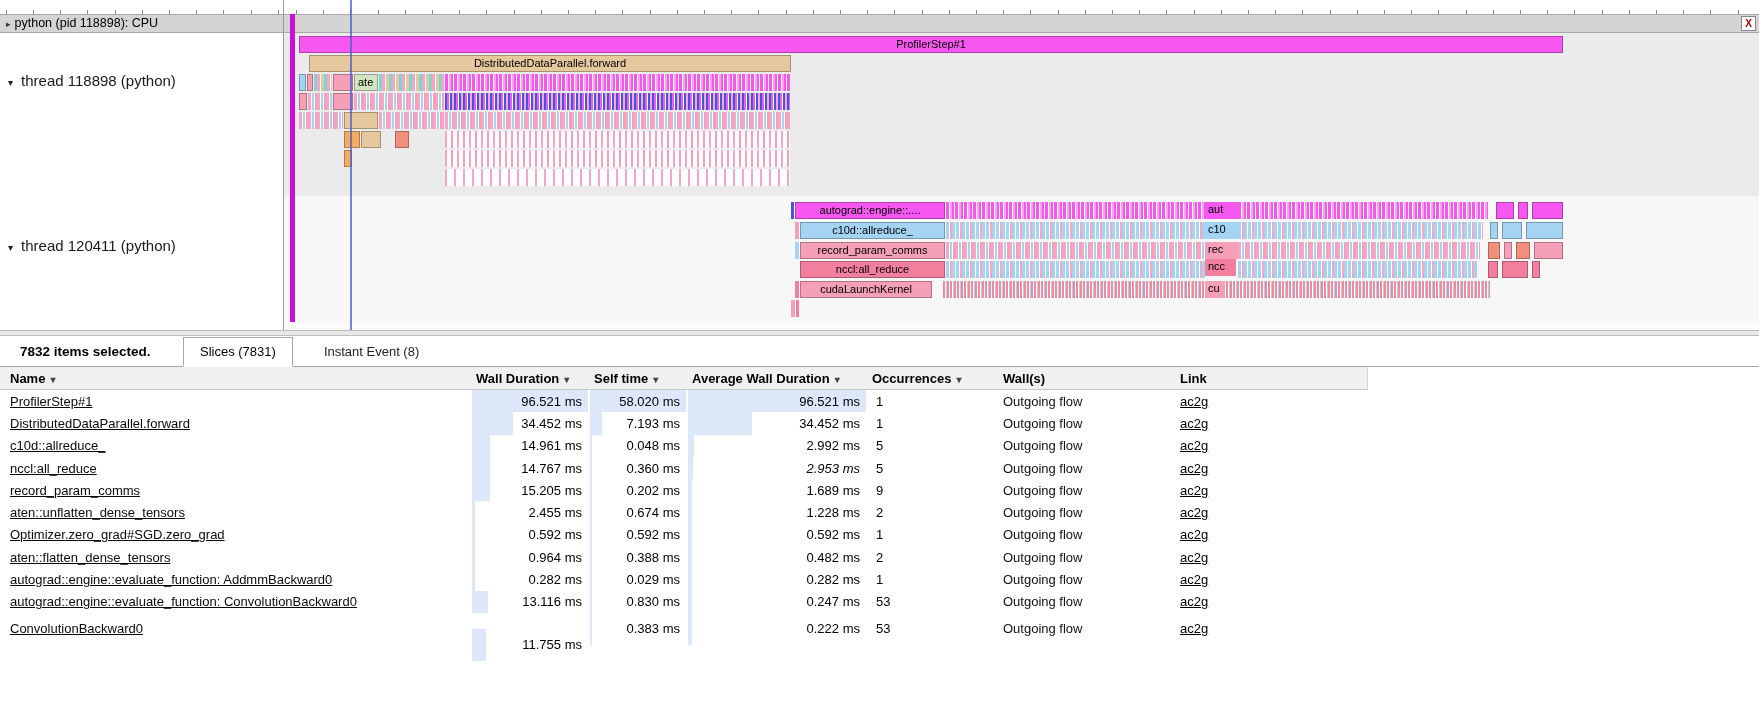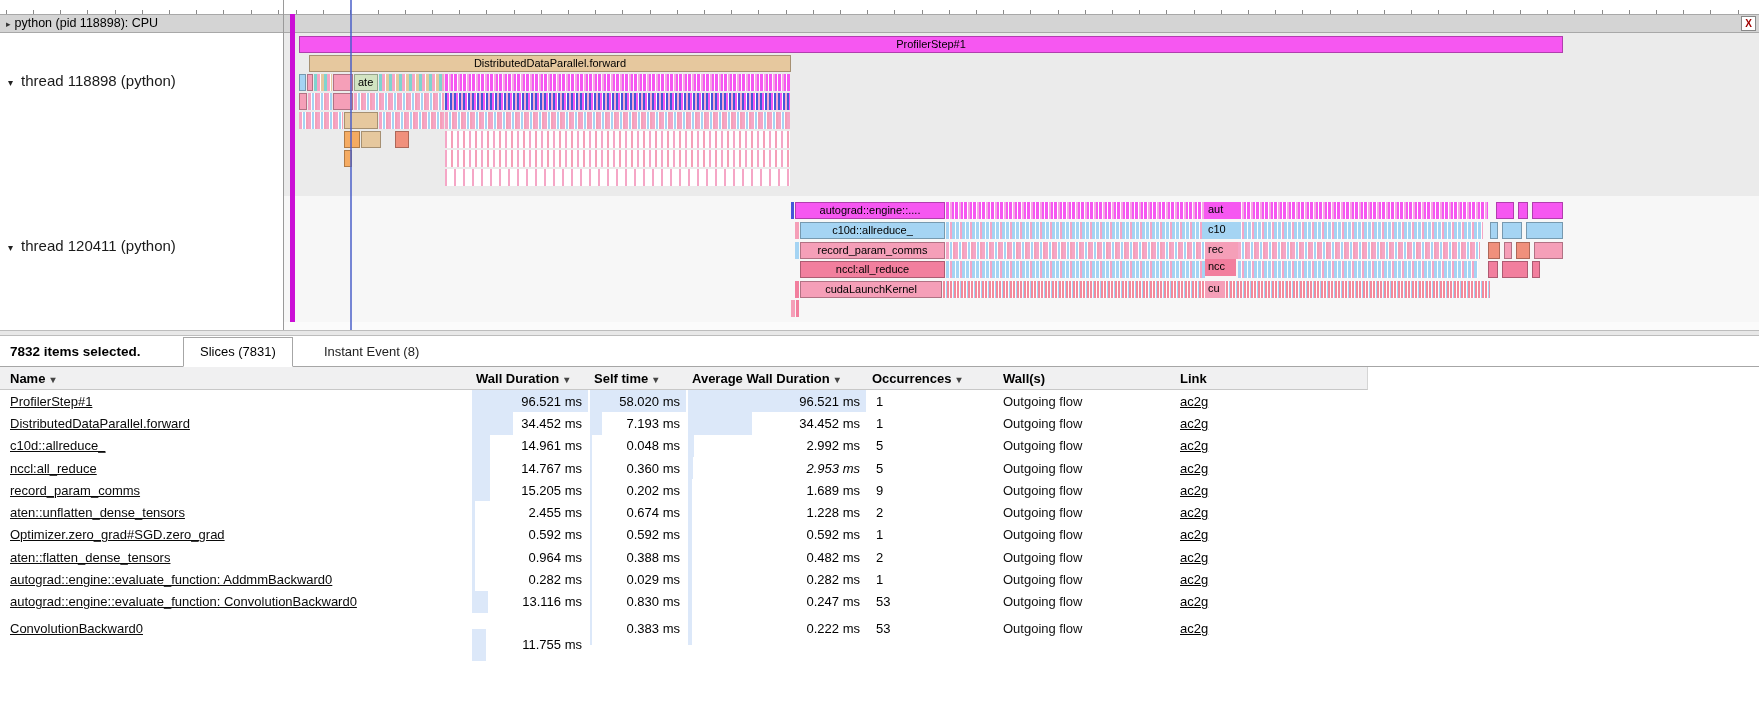--- a/index.html
+++ b/index.html
@@ -60,21 +60,21 @@
   .cursor-line { position:absolute; left:350px; top:0; width:2px; height:330px; background:rgba(74,95,200,0.75); }
 
   
   .splitter { position:absolute; left:0; top:330px; width:1759px; height:6px; background:#e8e8e8;
     border-top:1px solid #bdbdbd; border-bottom:1px solid #bdbdbd; cursor:row-resize; }
 
   
   .details { position:absolute; left:0; top:336px; width:1759px; height:381px; background:#fff; }
   .tabsrow { position:relative; height:31px; border-bottom:1px solid #a6a6a6; background:#fff;
     display:flex; align-items:flex-end; }
-  .summary { position:absolute; left:10px; top:8px; font-weight:bold; font-size:13.5px; }
+  .summary { position:absolute; left:20px; top:8px; font-weight:bold; font-size:13.5px; }
   .tab { font-size:13px; padding:6px 16px 7px 16px; margin-bottom:-1px; white-space:nowrap; cursor:pointer; }
   .tab.active { margin-left:183px; background:#fff; border:1px solid #a6a6a6; border-bottom:1px solid #fff; }
   .tab.inactive { margin-left:14px; border:1px solid transparent; color:#222; }
 
   .thead-row { display:grid; grid-template-columns:472px 118px 98px 180px 127px 177px 196px;
     width:1368px; height:23px; background:#f0f0f1; border-bottom:1px solid #c8c8c8;
     border-right:1px solid #d5d5d5; align-items:center; font-size:13px; font-weight:bold; }
   .hcell { padding-left:4px; white-space:nowrap; overflow:hidden; }
   .hcell:first-child { padding-left:10px; }
   .hcell:nth-child(6), .hcell:nth-child(7) { padding-left:8px; }
@@ -189,21 +189,21 @@
 
     <div class="sl bordered rose" style="left:800px;top:261px;width:145px">nccl:all_reduce</div>
     <div class="sl st-blue" style="left:946px;top:261px;width:259px"></div>
     <div class="sl rose lbl-left" style="left:1205px;top:259px;width:31px">ncc</div>
     <div class="sl st-blue" style="left:1238px;top:261px;width:240px"></div>
     <div class="sl rose bordered" style="left:1488px;top:261px;width:10px"></div>
     <div class="sl rose bordered" style="left:1502px;top:261px;width:26px"></div>
     <div class="sl rose bordered" style="left:1532px;top:261px;width:8px"></div>
 
     <div class="sl rose" style="left:795px;top:281px;width:4px"></div>
-    <div class="sl bordered pink" style="left:800px;top:281px;width:142px">cudaLaunchKernel</div>
+    <div class="sl bordered pink" style="left:800px;top:281px;width:132px">cudaLaunchKernel</div>
     <div class="sl st-cuda" style="left:943px;top:281px;width:262px"></div>
     <div class="sl pink lbl-left" style="left:1205px;top:281px;width:20px">cu</div>
     <div class="sl st-cuda" style="left:1226px;top:281px;width:264px"></div>
 
     <div class="sl pink" style="left:791px;top:300px;width:4px"></div>
     <div class="sl rose" style="left:796px;top:300px;width:3px"></div>
 
     <div class="marker-purple"></div>
     <div class="cursor-line"></div>
   </div>

